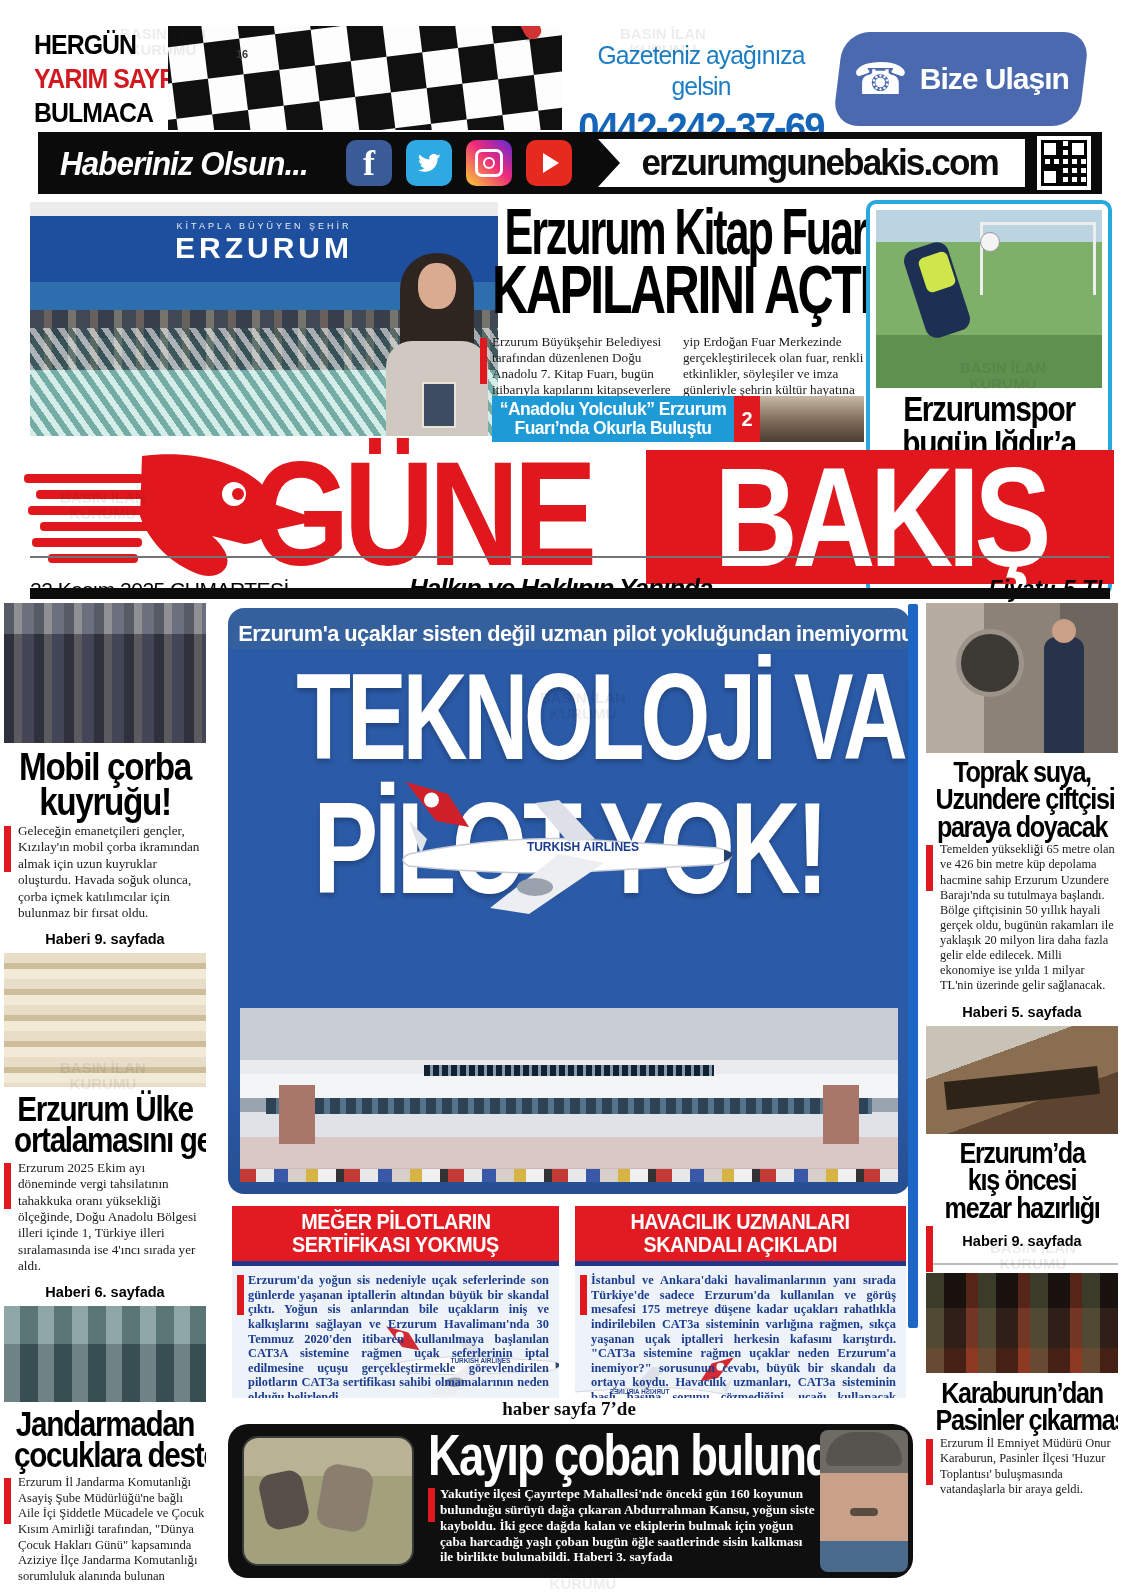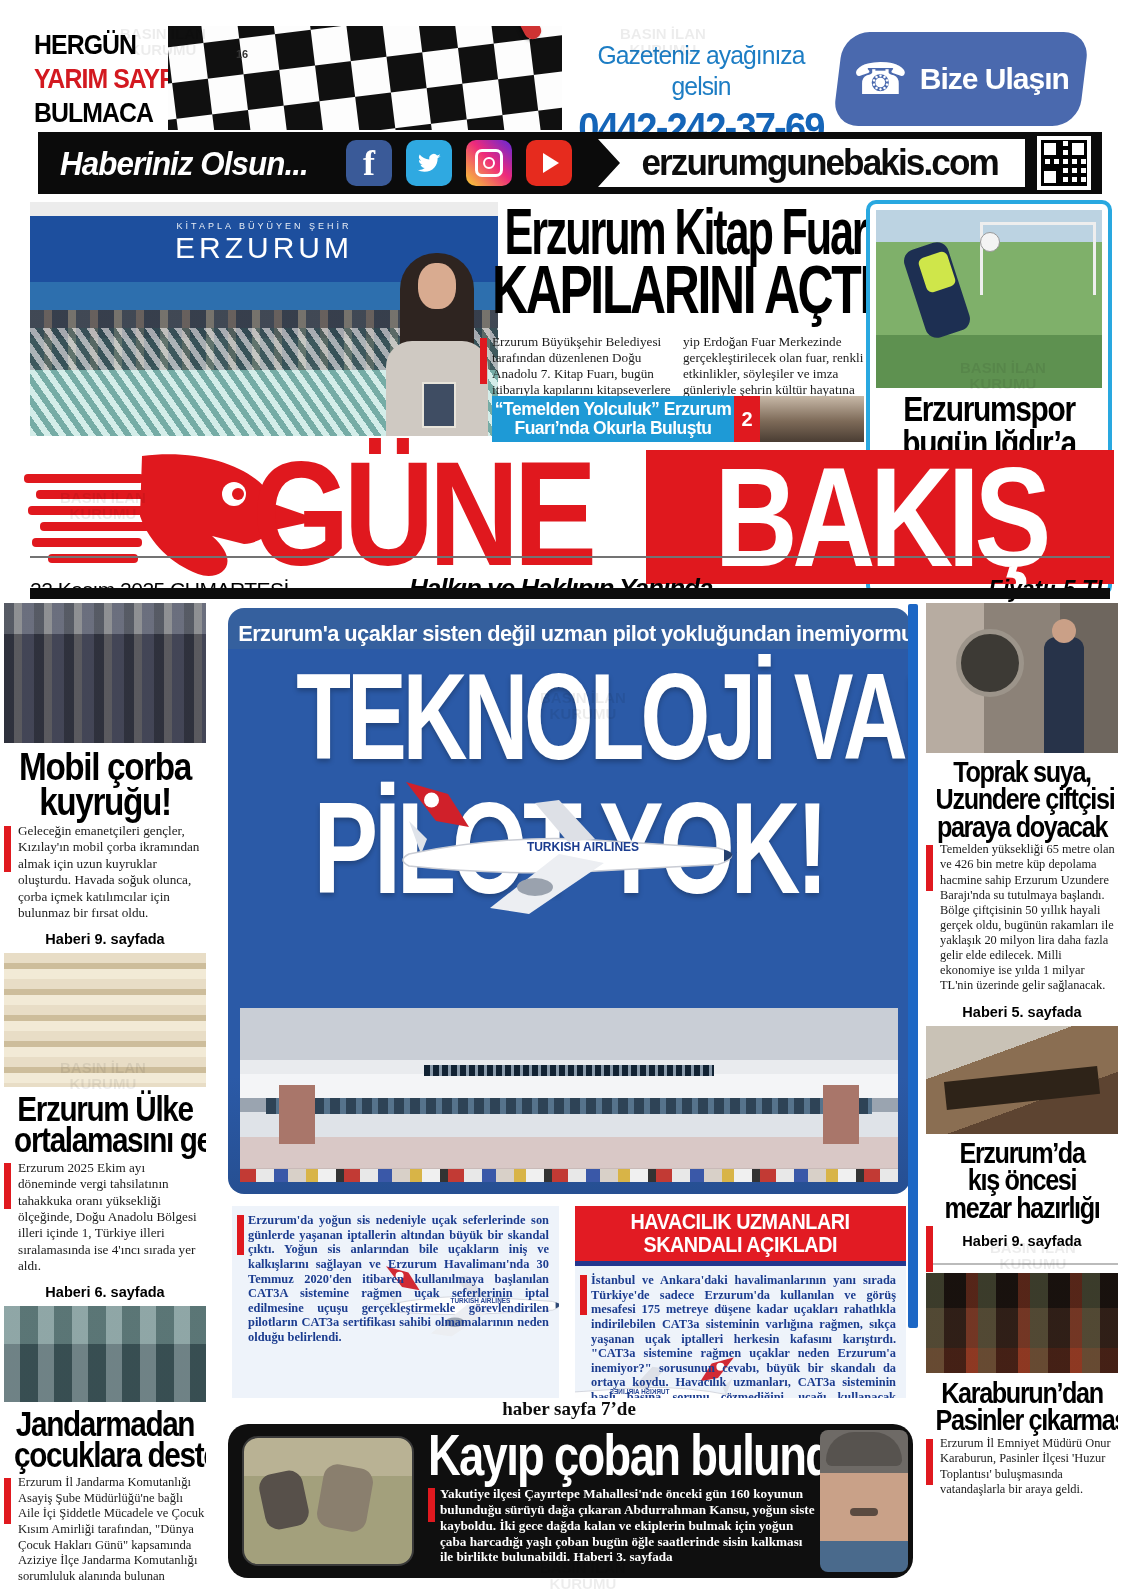--- a/index.html
+++ b/index.html
@@ -42,21 +42,21 @@
   .qr{margin-left:12px;width:54px;height:54px;background:#fff;padding:4px;}
   .qr .px{width:100%;height:100%;background:repeating-linear-gradient(0deg,#000 0 4px,transparent 4px 9px),repeating-linear-gradient(90deg,#000 0 4px,#fff 4px 9px);position:relative;}
   .qr .c{position:absolute;width:12px;height:12px;border:3px solid #000;background:#fff;}
   .qr .c1{left:0;top:0}.qr .c2{right:0;top:0}.qr .c3{left:0;bottom:0}
   
   .fairph{left:30px;top:202px;width:468px;height:234px;overflow:hidden;background:linear-gradient(180deg,#ececec 0 6%,#1d4f9e 6% 34%,#2d6fae 34% 46%,#5a6d7d 46% 58%,#88b9b3 58% 70%,#9fd8ce 70% 100%);}
   .fairph .chairs{position:absolute;left:0;bottom:0;width:100%;height:46%;background:repeating-linear-gradient(55deg,rgba(255,255,255,.55) 0 6px,rgba(40,90,90,.35) 6px 12px);}
   .fairph .crowd{position:absolute;left:0;top:46%;width:100%;height:26%;background:repeating-linear-gradient(90deg,#3a3f4a 0 14px,#6b5d55 14px 22px,#2e3340 22px 38px,#7d7468 38px 46px);opacity:.8;}
   .fairph .bannertxt{position:absolute;left:0;top:8%;width:100%;text-align:center;color:#fff;}
   .fairph .bt1{font-size:9px;letter-spacing:3px;opacity:.9;}
-  .fairph .bt2{font-size:30px;font-weight:normal;letter-spacing:4px;}
+  .fairph .bt2{font-size:30px;font-weight:bold;letter-spacing:4px;}
   .girl{position:absolute;right:6px;bottom:0;width:110px;height:78%;}
   .girl .hair{position:absolute;left:18px;top:0;width:74px;height:80%;background:#2e2420;border-radius:36px 36px 22px 22px;}
   .girl .face{position:absolute;left:36px;top:10px;width:38px;height:46px;background:#d9ab90;border-radius:45%;}
   .girl .hoodie{position:absolute;left:4px;bottom:0;width:102px;height:52%;background:#cfc9c2;border-radius:26px 26px 0 0;}
   .girl .book{position:absolute;left:40px;bottom:8px;width:30px;height:42px;background:#3f4d63;border:2px solid #e8e4da;}
   .tophead{left:446px;top:204px;width:418px;}
   .tophead .h1{font-size:60px;font-weight:bold;letter-spacing:-3px;line-height:.92;transform:scale(.72,1.08);white-space:nowrap;}
   .tophead .h2{font-size:64px;font-weight:bold;letter-spacing:-3px;line-height:.95;transform:scale(.78,1.08);white-space:nowrap;}
   .topbody{left:492px;top:334px;width:372px;display:flex;gap:10px;font-size:13.2px;line-height:1.22;color:#1a1a1a;}
   .topbody .col{width:50%;}
@@ -253,21 +253,21 @@
     <div class="h1" data-name="top-story-headline-line1">Erzurum Kitap Fuarı</div>
     <div class="h2" data-name="top-story-headline-line2">KAPILARINI AÇTI</div>
   </div>
   <div class="abs redbar" style="left:480px;top:338px" data-name="accent-bar"></div>
   <div class="abs topbody ser" data-name="top-story-body">
     <div class="col" data-name="top-story-col1">Erzurum Büyükşehir Belediyesi tarafından düzenlenen Doğu Anadolu 7. Kitap Fuarı, bugün itibarıyla kapılarını kitapseverlere açtı. 21-30 Kasım 2025 tarihleri arasında Recep Tay-</div>
     <div class="col" data-name="top-story-col2"><span>yip Erdoğan Fuar Merkezinde gerçekleştirilecek olan fuar, renkli etkinlikler, söyleşiler ve imza günleriyle şehrin kültür hayatına canlılık katacak. </span><b class="bref" data-name="top-story-ref">Haberi 2. sayfada</b></div>
   </div>
   <div class="abs kaderde" data-name="fair-sub-story">
     <div class="blu" data-name="fair-sub-story-title">
-      <div>“Temelden Yolculuk” Erzurum</div>
+      <div>“Anadolu Yolculuk” Erzurum</div>
       <div>Fuarı’nda Okurla Buluştu</div>
     </div>
     <div class="pg" data-name="page-number-badge">2</div>
     <div class="ph2" data-name="fair-sub-story-photo"></div>
   </div>
 
   <div class="abs sport" data-name="sport-story-card">
     <div class="ph" data-name="footballer-photo">
       <div class="goal"></div>
         <div class="player"></div>
@@ -357,20 +357,24 @@
       <div class="airport" data-name="airport-photo">
         <div class="roofglz"></div>
         <div class="glass"></div>
         <div class="toww t1"></div>
           <div class="toww t2"></div>
         <div class="cars" data-name="parked-cars"></div>
       </div>
     </div>
 
     <div class="newsbox nb1" data-name="pilot-certificate-box">
+      <div class="hdr" data-name="box1-header">
+        <div>MEĞER PİLOTLARIN</div>
+        <div>SERTİFİKASI YOKMUŞ</div>
+      </div>
       <div class="bod" data-name="box1-body">
         <div class="redbar" data-name="accent-bar"></div>
         <svg class="planesm" data-name="airplane-image">
             <use href="#plane"></use>
           </svg>
         <span>Erzurum'da yoğun sis nedeniyle uçak seferlerinde son günlerde yaşanan iptallerin altından büyük bir skandal çıktı. Yoğun sis anlarından bile uçakların iniş ve kalkışlarını sağlayan ve Erzurum Havalimanı'nda 30 Temmuz 2020'den itibaren kullanılmaya başlanılan CAT3A sistemine rağmen uçak seferlerinin iptal edilmesine uçuşu gerçekleştirmekle görevlendirilen pilotların CAT3a sertifikası sahibi olmamalarının neden olduğu belirlendi.</span>
       </div>
     </div>
 
     <div class="newsbox nb2" data-name="aviation-experts-box">

